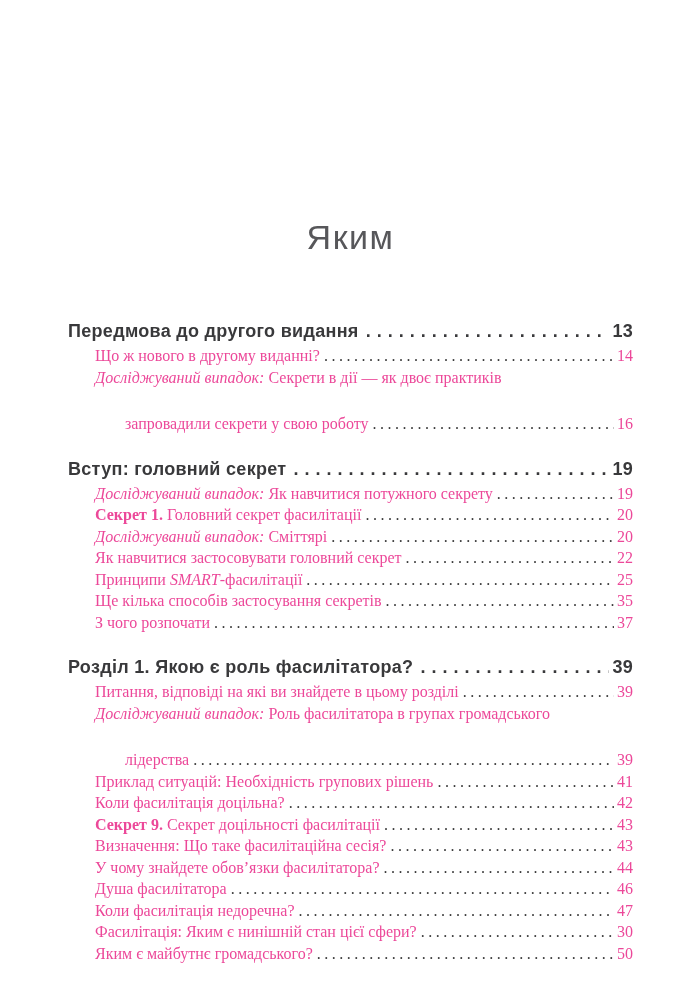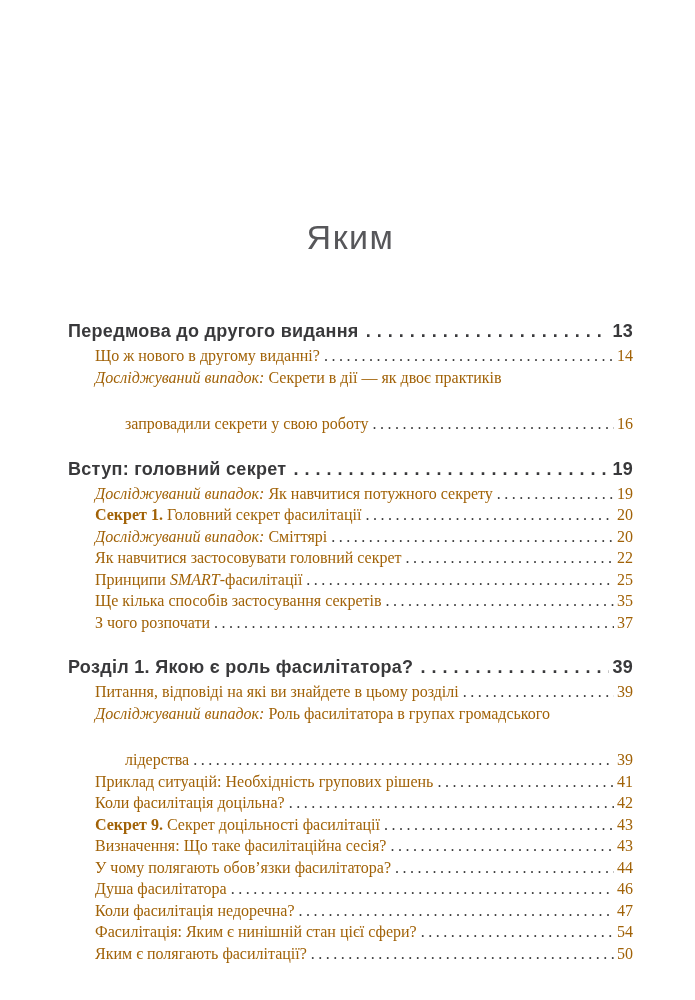--- a/index.html
+++ b/index.html
@@ -38,21 +38,21 @@
     line-height: 24px;
     letter-spacing: 0.3px;
     color: #39393b;
     margin-top: 22px;
     margin-bottom: 2px;
   }
   .toc-row.item {
     padding-left: 27px;
     font-size: 16px;
     line-height: 21.5px;
-    color: #a16207;
+    color: #ec4899;
   }
   .line {
     display: flex;
     align-items: baseline;
   }
   .line.cont {
     padding-left: 30px;
     margin-top: 25px;
   }
   .txt {
@@ -213,21 +213,21 @@
       </div>
       <div class="toc-row item">
         <div class="line">
           <span class="txt"><span>Визначення: Що таке фасилітаційна сесія?</span></span>
           <span class="leader"></span>
           <span class="page-num">43</span>
         </div>
       </div>
       <div class="toc-row item">
         <div class="line">
-          <span class="txt"><span>У чому полягають обов’язки фасилітатора?</span></span>
+          <span class="txt"><span>У чому знайдете обов’язки фасилітатора?</span></span>
           <span class="leader"></span>
           <span class="page-num">44</span>
         </div>
       </div>
       <div class="toc-row item">
         <div class="line">
           <span class="txt"><span>Душа фасилітатора</span></span>
           <span class="leader"></span>
           <span class="page-num">46</span>
         </div>
@@ -236,24 +236,24 @@
         <div class="line">
           <span class="txt"><span>Коли фасилітація недоречна?</span></span>
           <span class="leader"></span>
           <span class="page-num">47</span>
         </div>
       </div>
       <div class="toc-row item">
         <div class="line">
           <span class="txt"><span>Фасилітація: Яким є нинішній стан цієї сфери?</span></span>
           <span class="leader"></span>
-          <span class="page-num">54</span>
-        </div>
-      </div>
-      <div class="toc-row item">
-        <div class="line">
-          <span class="txt"><span>Яким є полягають фасилітації?</span></span>
+          <span class="page-num">30</span>
+        </div>
+      </div>
+      <div class="toc-row item">
+        <div class="line">
+          <span class="txt"><span>Яким є майбутнє громадського?</span></span>
           <span class="leader"></span>
           <span class="page-num">50</span>
         </div>
       </div>
     </div>
 </div>
 
 </body></html>

